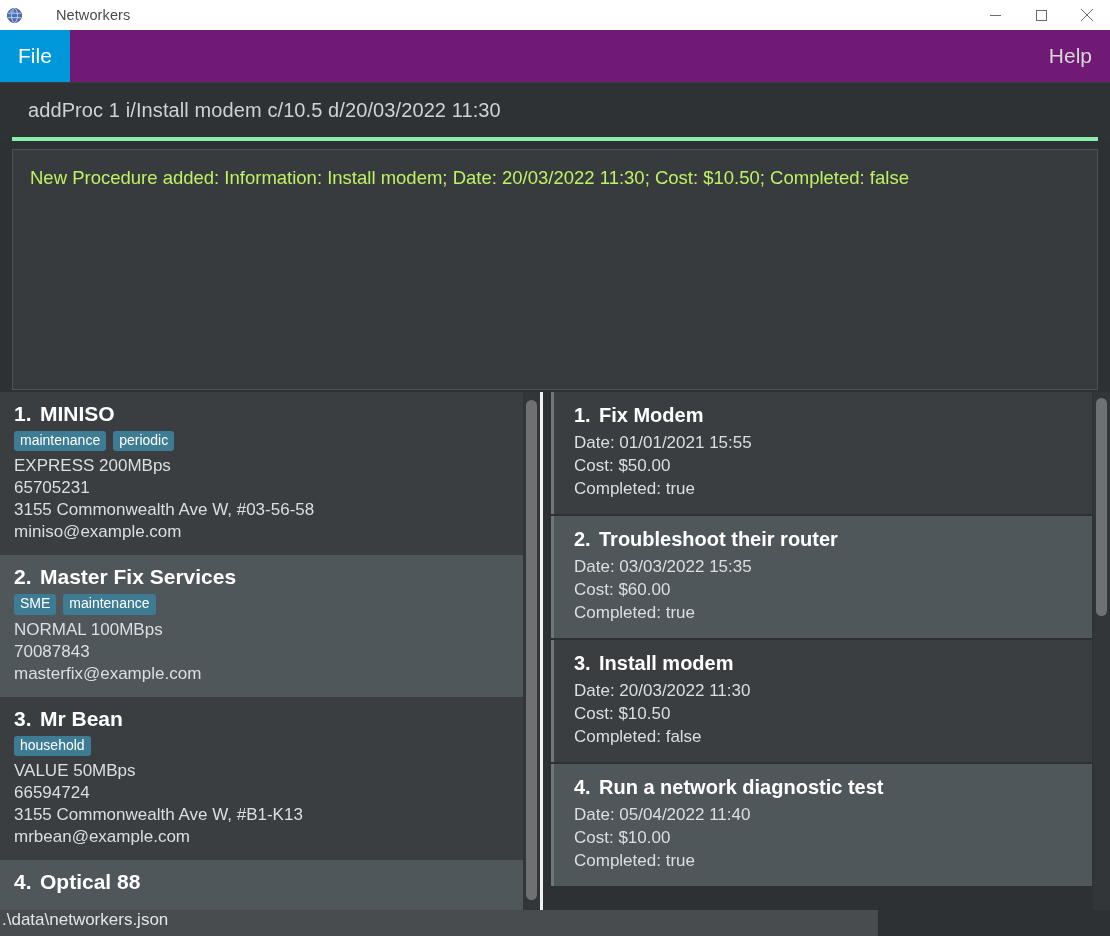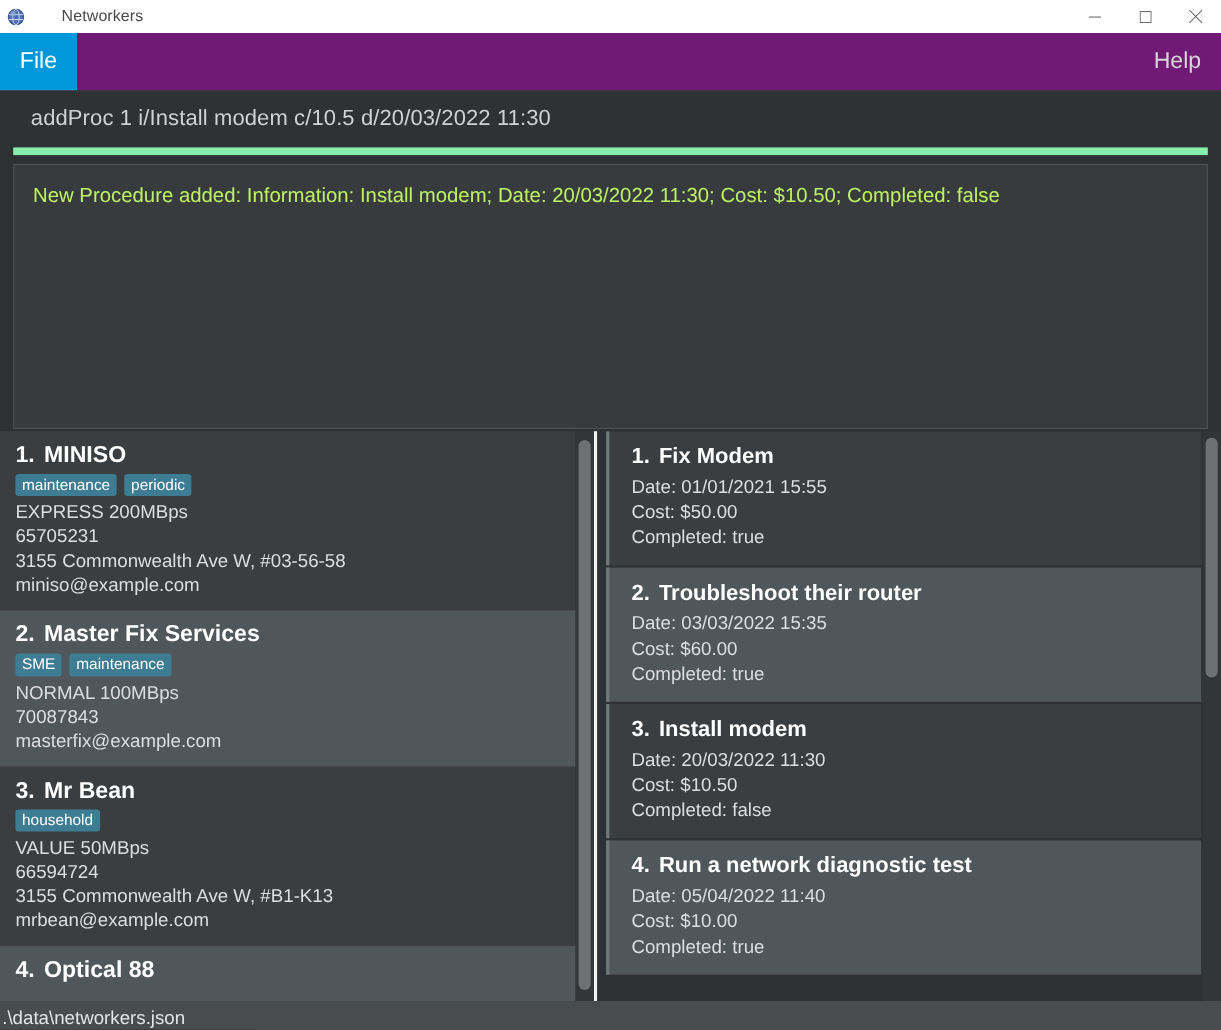--- a/index.html
+++ b/index.html
@@ -82,21 +82,21 @@
     padding: 0 12px;
     box-sizing: border-box;
     display: flex;
     align-items: center;
   }
   .command-box {
     flex: 1;
     height: 100%;
     display: flex;
     align-items: center;
-    border-bottom: 7px solid #86efac;
+    border-bottom: 4px solid #86efac;
     box-sizing: border-box;
   }
   .command-text {
     font-size: 20px;
     color: #cfd2d4;
     padding-left: 16px;
     letter-spacing: 0.1px;
     white-space: nowrap;
   }
 
@@ -223,25 +223,25 @@
     width: 11px;
     background: #6d7174;
     border-radius: 6px;
   }
 
   
   .statusbar {
     position: absolute;
     left: 0;
     bottom: 0;
-    width: 1110px;
+    width: 878px;
     height: 26px;
     background: #494c4e;
     display: flex;
-    align-items: flex-end;
+    align-items: flex-start;
   }
   .status-text {
     font-size: 17px;
     color: #e2e5e7;
     padding-left: 2px;
   }
 </style>
 </head>
 <body>
 

